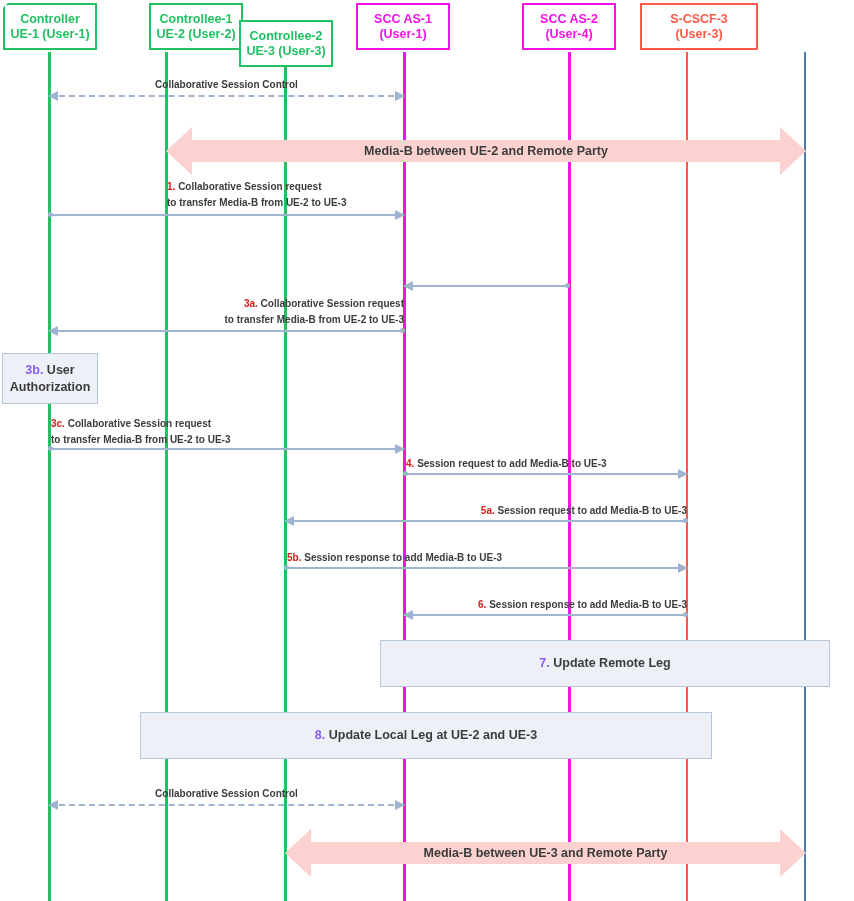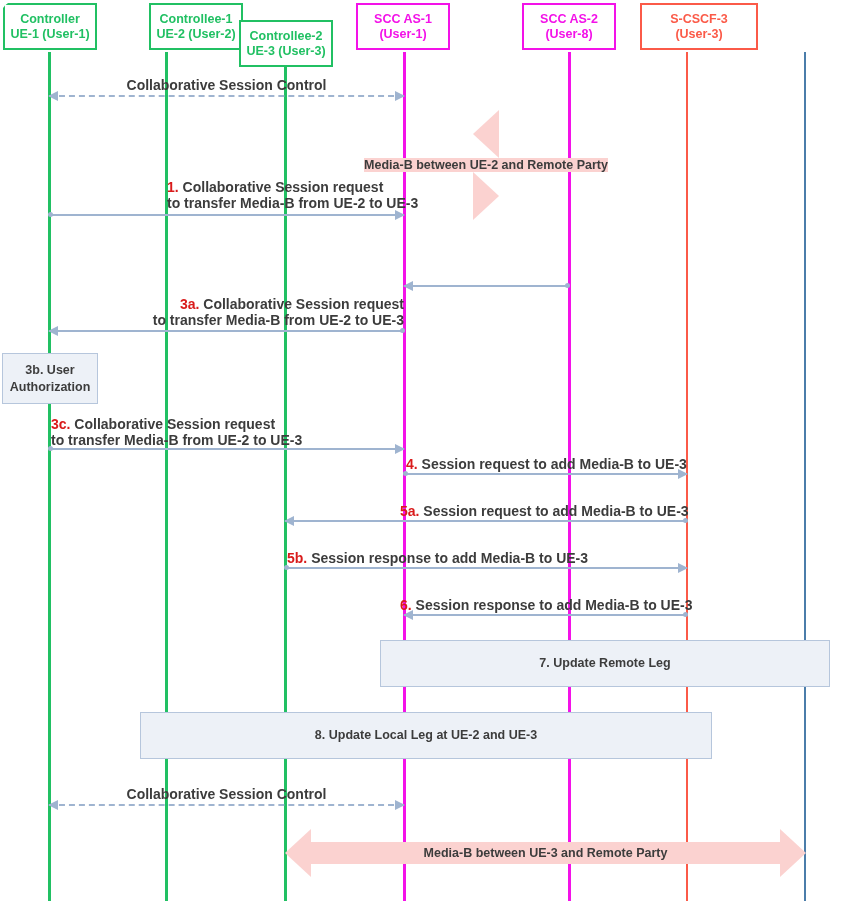--- a/index.html
+++ b/index.html
@@ -80,21 +80,21 @@
     width: 5px; height: 5px;
     border-radius: 50%;
     background: #9fb4d0;
   }
   .msg .dot.start-left  { left: -1px; }
   .msg .dot.start-right { right: -1px; }
 
   
   .msg-label {
     position: absolute;
-    font-size: 14px;
+    font-size: 10px;
     line-height: 16px;
     font-weight: bold;
     color: #3c3c3c;
     white-space: nowrap;
   }
   .msg-label .num { color: #d91b1b; }
   .msg-label.right { text-align: right; }
   .msg-label.center { text-align: center; }
 
   
@@ -104,21 +104,21 @@
     border: 1px solid #b6c6dc;
     display: flex;
     align-items: center;
     justify-content: center;
     text-align: center;
     font-size: 12.5px;
     line-height: 17px;
     font-weight: bold;
     color: #3c3c3c;
   }
-  .proc-box .num { color: #404040; }
+  .proc-box .num { color: #8b5cf6; }
 
   
   .media-band {
     position: absolute;
     display: flex;
     align-items: center;
   }
   .media-band .tip {
     width: 0; height: 0;
     border-top: 24px solid transparent;
@@ -166,37 +166,37 @@
   <div class="actor-box" style="left:239px; top:20px; width:94px; height:47px;">
     <span>Controllee-2</span>
     <span class="l2">UE-3 (User-3)</span>
   </div>
   <div class="actor-box magenta" style="left:356px; top:3px; width:94px; height:47px;">
     <span>SCC AS-1</span>
     <span class="l2">(User-1)</span>
   </div>
   <div class="actor-box magenta" style="left:522px; top:3px; width:94px; height:47px;">
     <span>SCC AS-2</span>
-    <span class="l2">(User-8)</span>
+    <span class="l2">(User-4)</span>
   </div>
   <div class="actor-box red" style="left:640px; top:3px; width:118px; height:47px;">
     <span>S-CSCF-3</span>
     <span class="l2">(User-3)</span>
   </div>
 
   <div class="msg-label center" style="left:49px; top:77px; width:355px;">
     <span>Collaborative Session Control</span>
   </div>
   <div class="msg dashed" style="left:49px; top:95px; width:355px;">
     <div class="shaft"></div>
     <div class="head left"></div>
     <div class="head right"></div>
   </div>
 
-  <div class="media-band" style="left:166px; top:110px; width:640px; height:48px;flex-direction:column;">
+  <div class="media-band" style="left:166px; top:127px; width:640px; height:48px;">
     <div class="tip left"></div>
     <div class="bar">
       <span class="bar-label">Media-B between UE-2 and Remote Party</span>
     </div>
     <div class="tip right"></div>
   </div>
 
   <div class="msg-label" style="left:167px; top:179px; width:290px;">
     <span class="num">1.</span>
     <span>Collaborative Session request</span><br>

